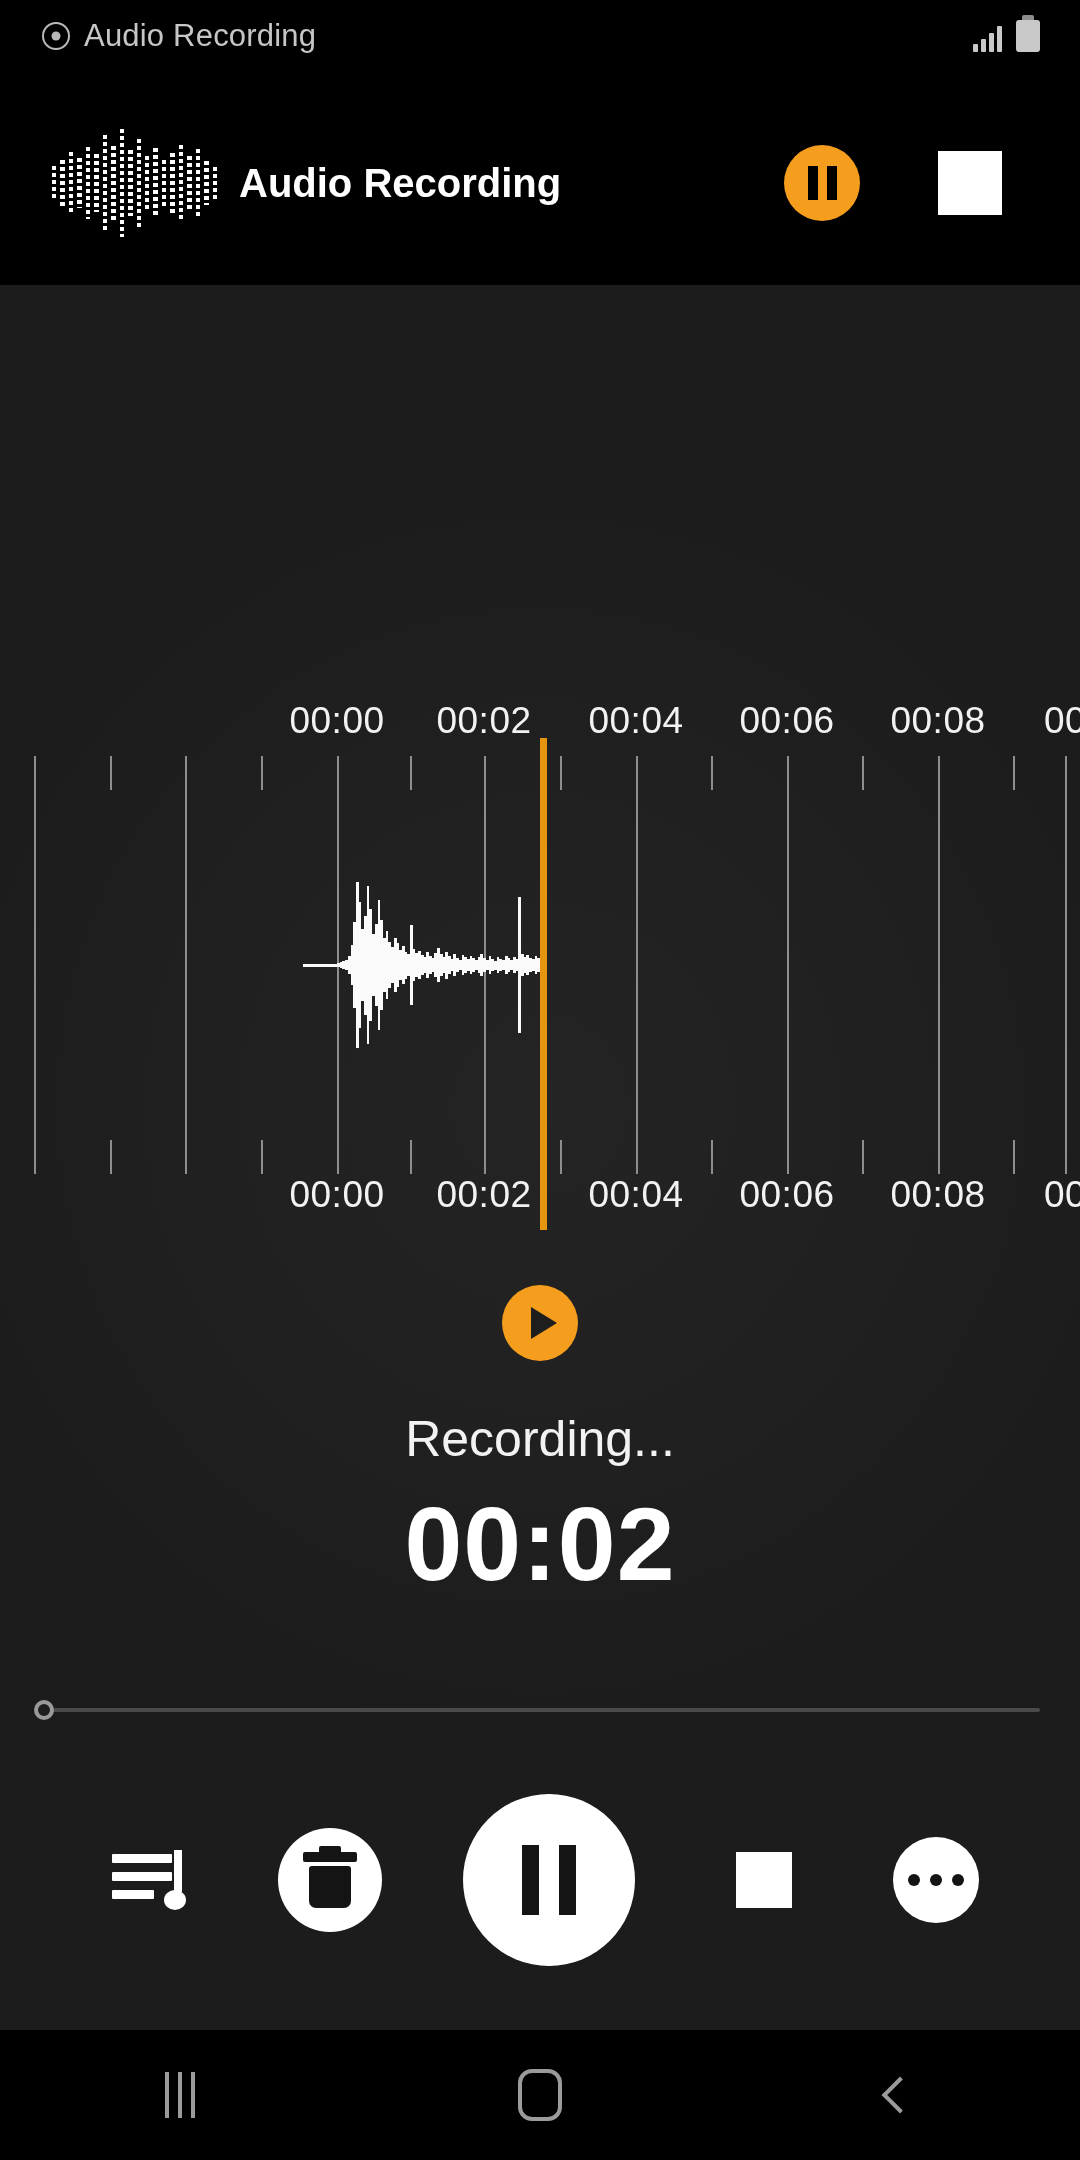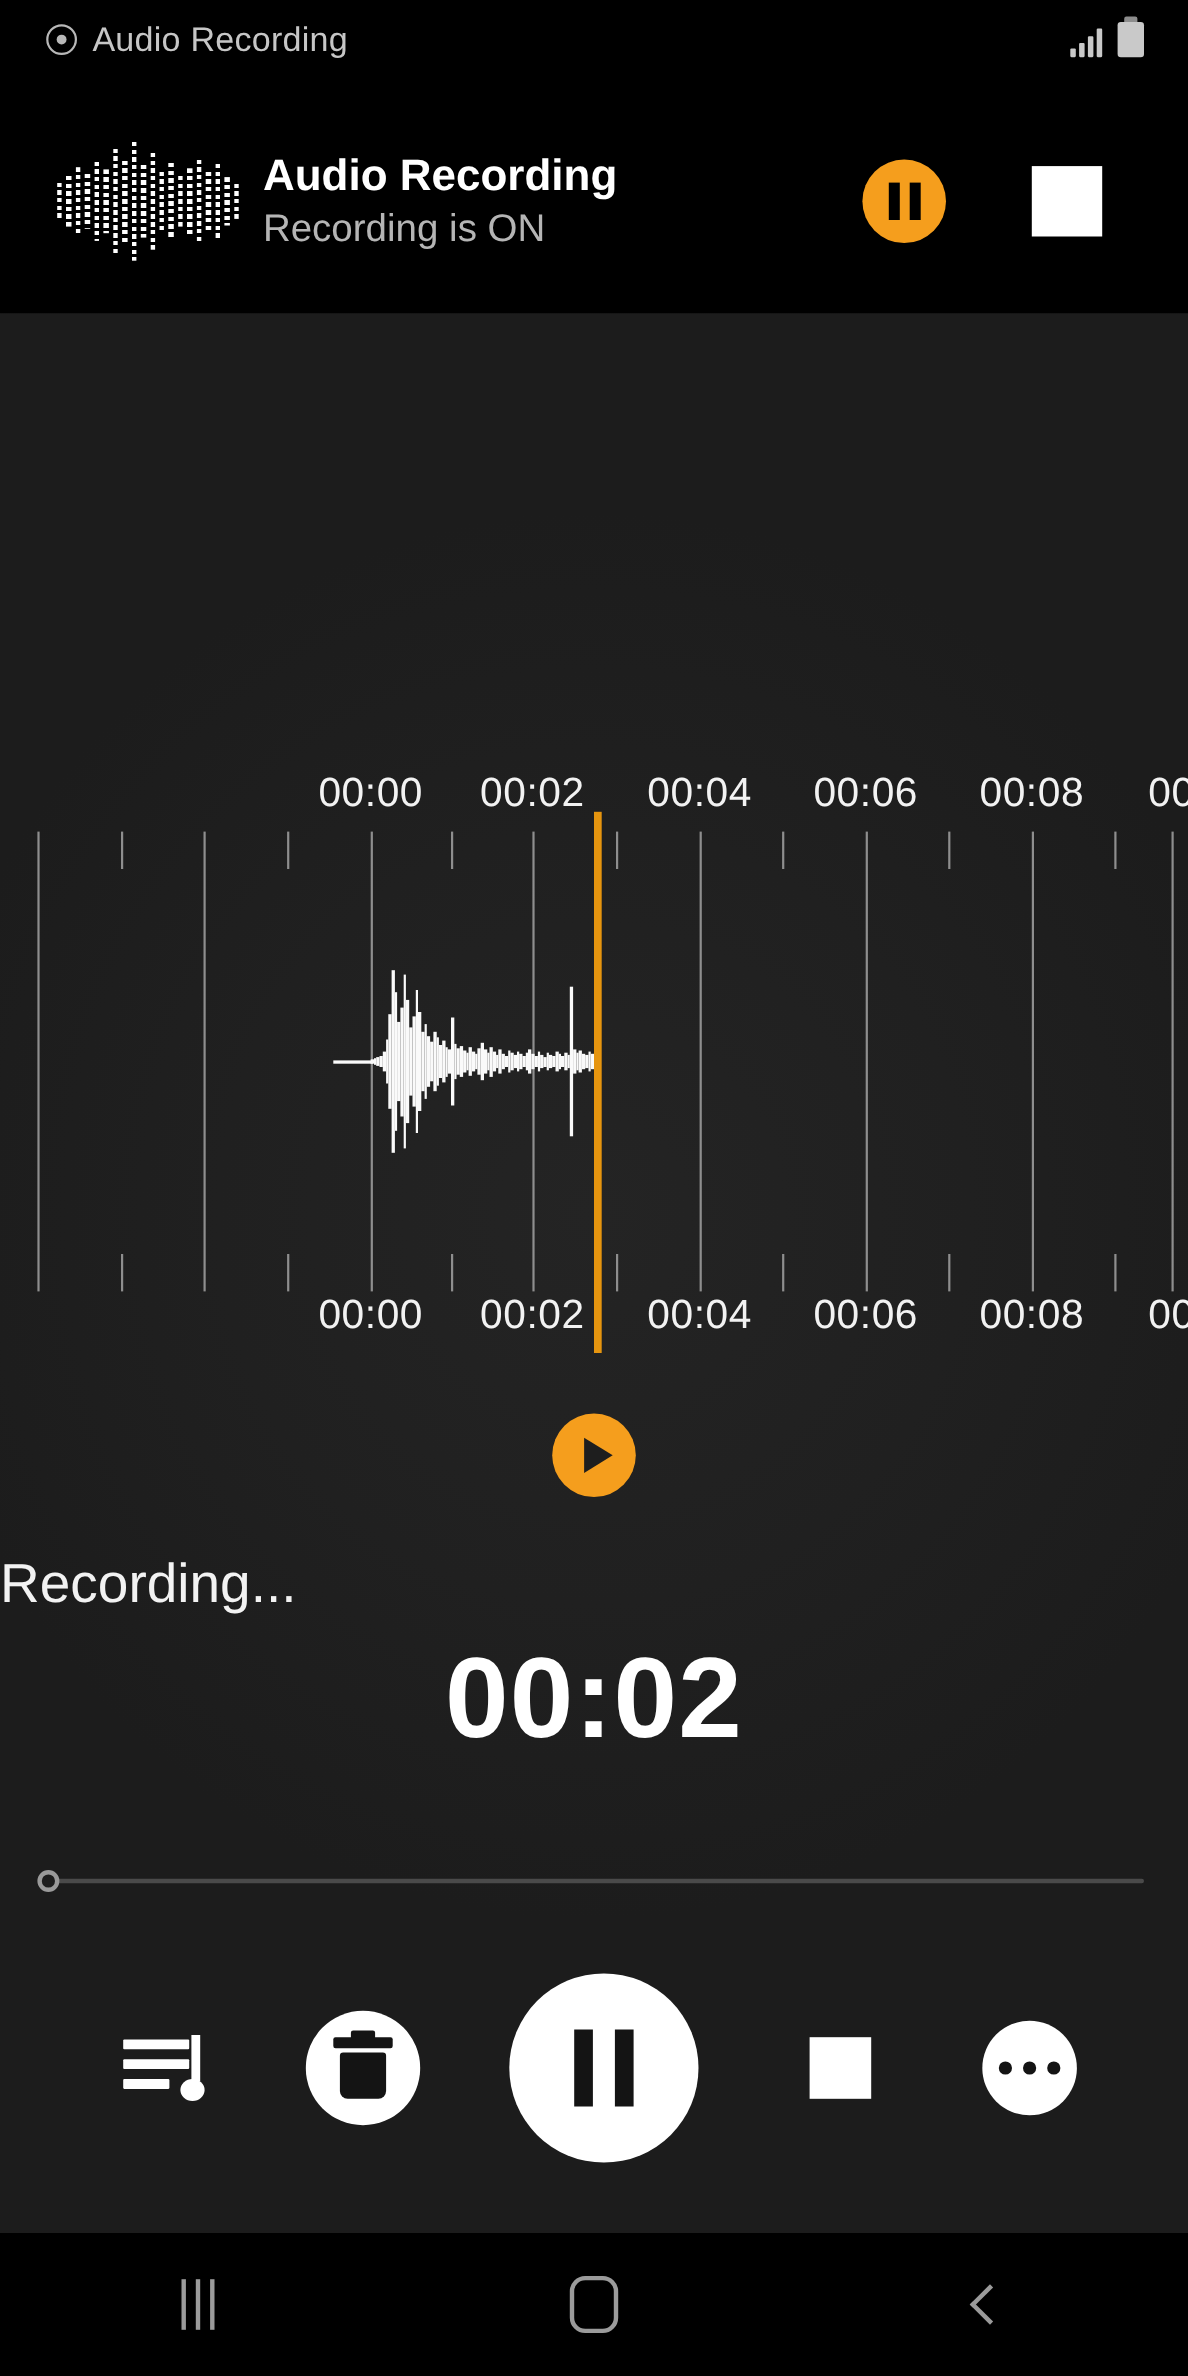--- a/index.html
+++ b/index.html
@@ -171,21 +171,21 @@
     display:block; width:0; height:0;
     border-left:26px solid #1e1e1e;
     border-top:16px solid transparent;
     border-bottom:16px solid transparent;
     margin-left:8px;
   }
 
   
   #rec-status {
     position:absolute; left:0; top:1125px;
-    width:1080px; text-align:left;
+    width:1080px; text-align:center;
     color:#f2f2f2; font-size:50px;
   }
   #rec-timer {
     position:absolute; left:0; top:1200px;
     width:1080px; text-align:center;
     color:#fff; font-size:104px; font-weight:bold;
     letter-spacing:1px;
   }
 
   
@@ -330,21 +330,20 @@
         <span style="height: 46px;"></span>
         <span style="height: 60px;"></span>
         <span style="height: 76px;"></span>
         <span style="height: 54px;"></span>
         <span style="height: 68px;"></span>
         <span style="height: 44px;"></span>
         <span style="height: 32px;"></span>
       </div>
     <div id="notif-text">
       <div id="notif-title">Audio Recording</div>
-      <div id="notif-sub">Recording is ON</div>
     </div>
     <div id="notif-pause-button">
       <b></b>
         <b></b>
     </div>
     <div id="notif-stop-button"></div>
   </div>
 
   <div id="main">
 

